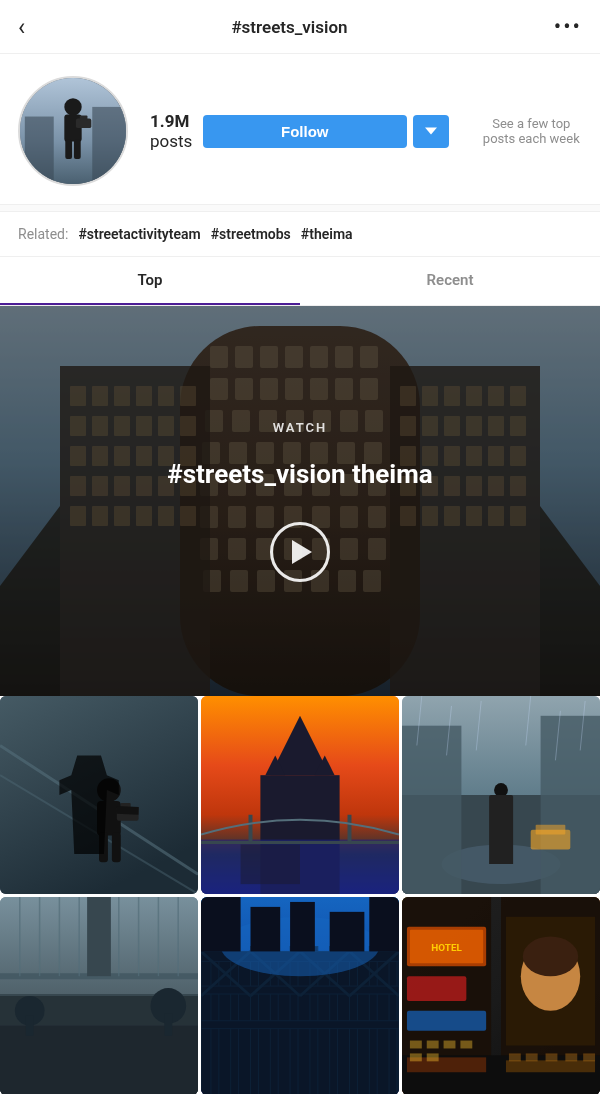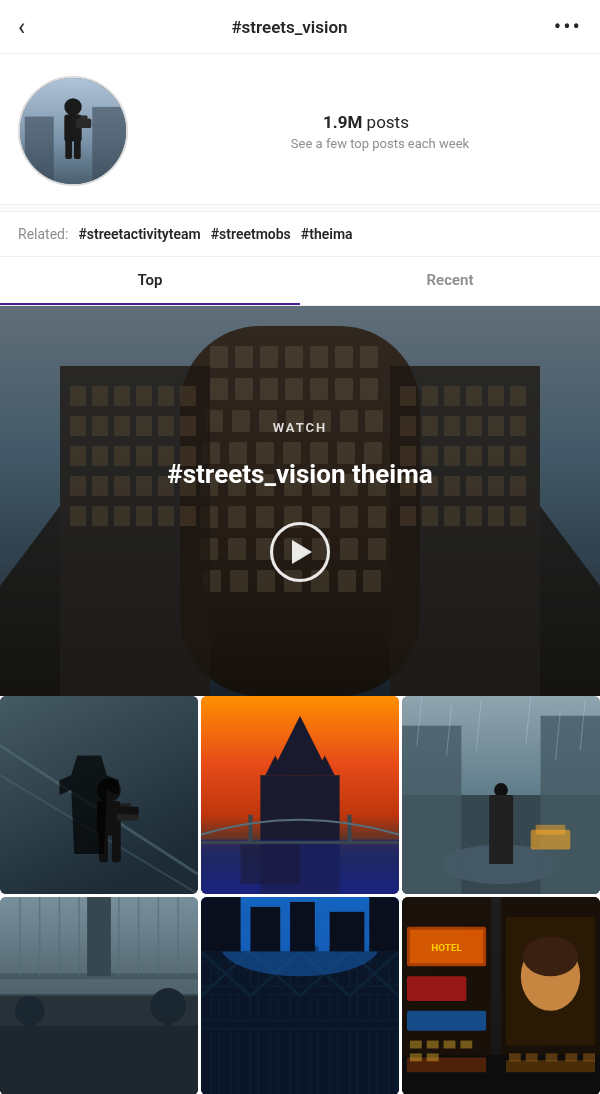--- a/index.html
+++ b/index.html
@@ -66,21 +66,21 @@
     }
     
     .avatar-svg {
       width: 100%;
       height: 100%;
     }
 
     .profile-info {
       flex: 1;
       display: flex;
-      flex-direction: column;
+      flex-direction: row;
       align-items: center;
       gap: 4px;
     }
     .posts-count {
       font-size: 17px;
       color: #262626;
     }
     .posts-count span.count {
       font-weight: 700;
     }
@@ -328,20 +328,28 @@
         <rect x="47" y="64" width="7" height="20" rx="2" fill="#1a1a1a"></rect>
         <rect x="56" y="64" width="7" height="20" rx="2" fill="#1a1a1a"></rect>
       </svg>
     </div>
   </div>
 
   <div class="profile-info">
     <div class="posts-count">
       <span class="count">1.9M</span>
       <span>posts</span>
+    </div>
+    <div class="follow-row">
+      <button class="follow-btn">Follow</button>
+      <button class="dropdown-btn">
+        <svg viewBox="0 0 10 10" xmlns="http://www.w3.org/2000/svg">
+          <polygon points="0,2 10,2 5,8" fill="white"></polygon>
+        </svg>
+      </button>
     </div>
     <div class="top-posts-hint">See a few top posts each week</div>
   </div>
 </div>
 
 <div class="divider-thick"></div>
 
 <div class="related-section">
   <span class="related-label">Related:</span>
   <div class="related-tags">

